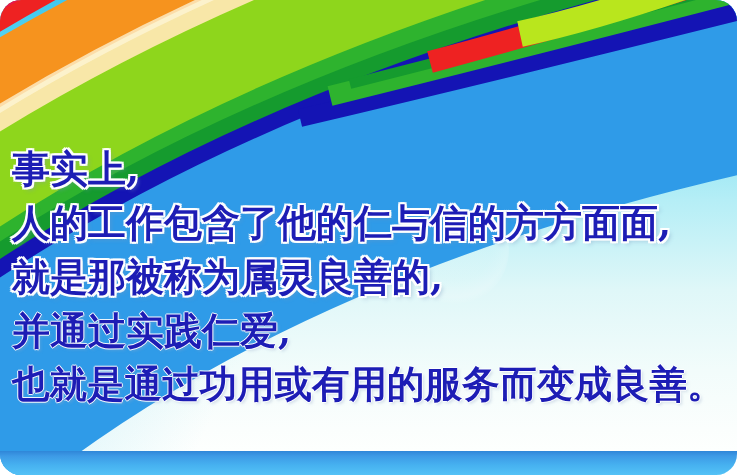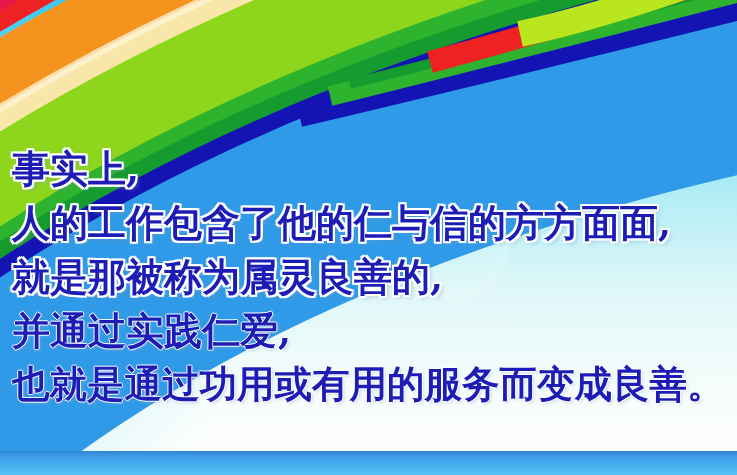--- a/index.html
+++ b/index.html
@@ -10,20 +10,21 @@
   body {
     font-family: "DejaVu Sans", "Liberation Sans", sans-serif;
   }
 
   #slide {
     position: relative;
     width: 737px;
     height: 475px;
     overflow: hidden;
     background: #8fe4f5;
+    border-radius: 21px;
   }
 
   
   .bg-base {
     position: absolute;
     left: 0; top: 0;
     width: 737px; height: 475px;
     background:
       linear-gradient(to bottom,
         #3fc8ef 0px,

